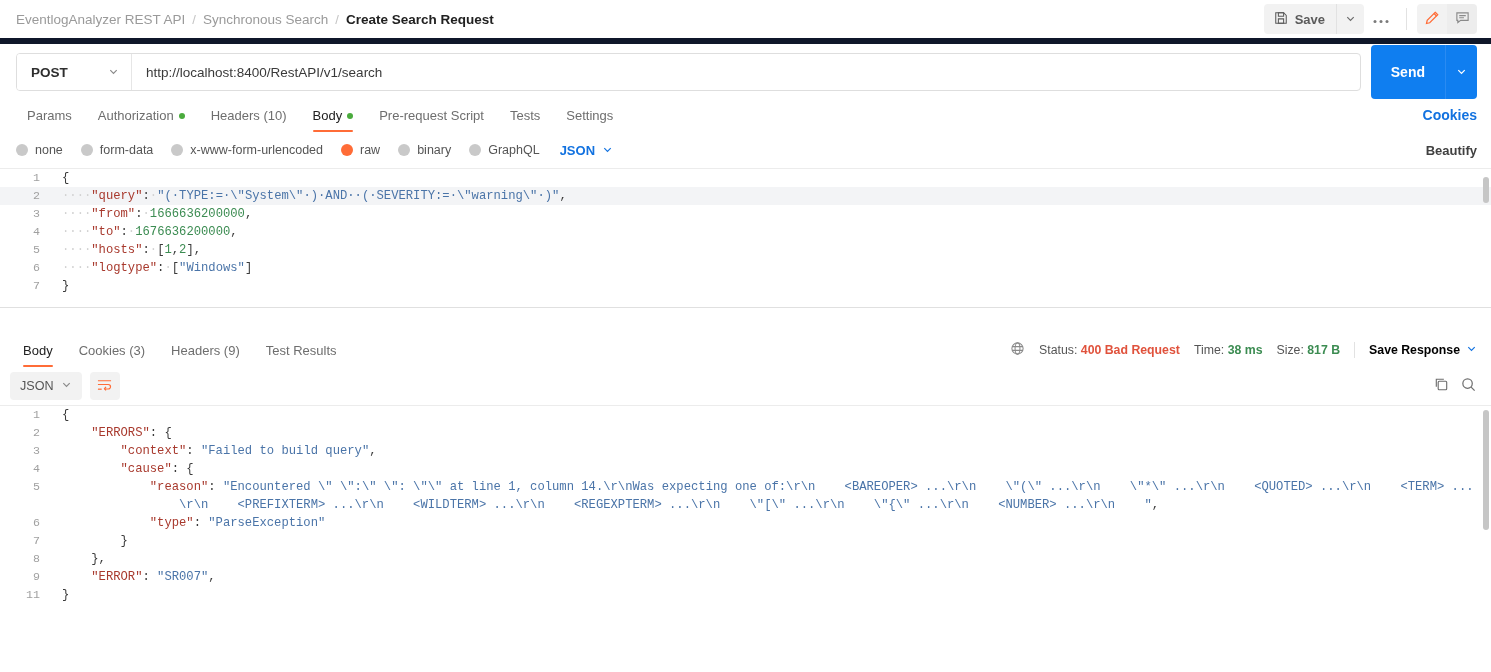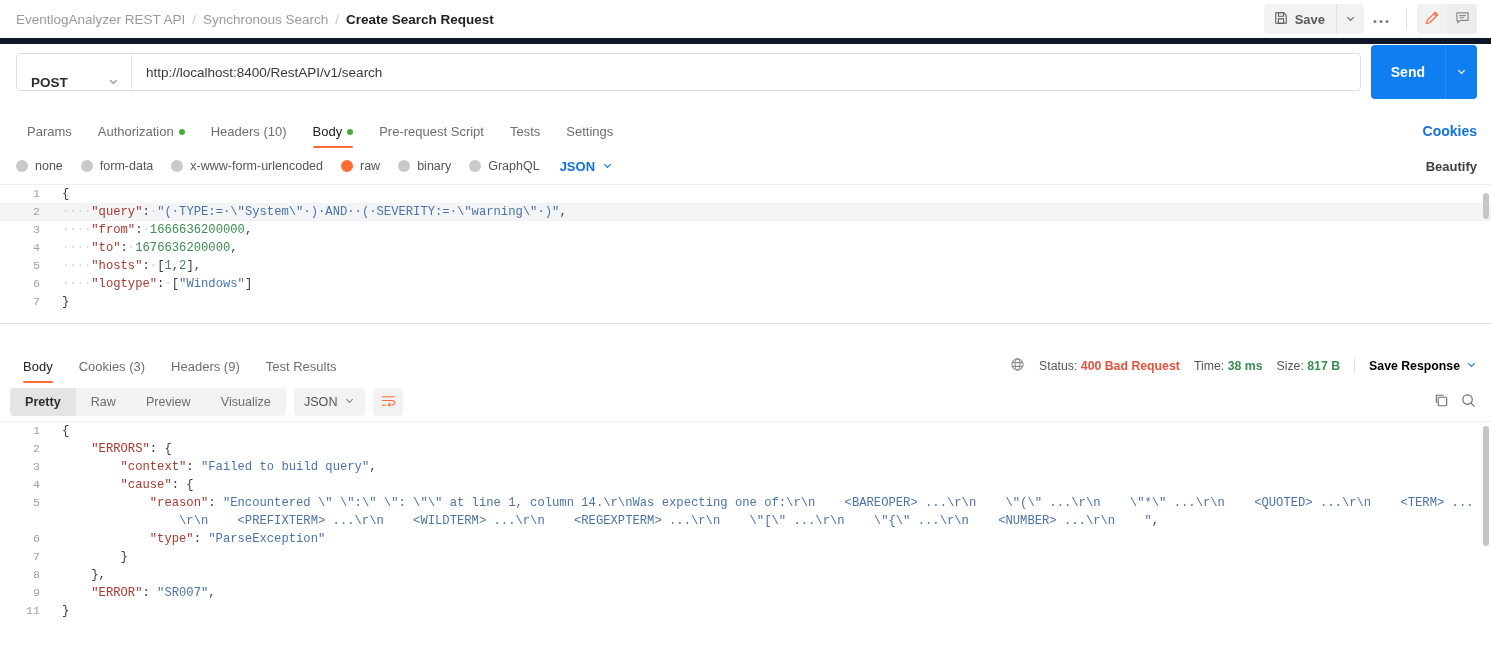--- a/index.html
+++ b/index.html
@@ -58,21 +58,21 @@
   
   .urlrow {
     flex: 0 0 56px; display: flex; align-items: center;
     padding: 0 14px 0 16px; gap: 10px;
   }
   .url-wrap {
     flex: 1; display: flex; align-items: stretch; height: 38px;
     border: 1px solid #dedede; border-radius: 4px; background: #fff; overflow: hidden;
   }
   .method {
-    width: 115px; display: flex; align-items: flex-end; justify-content: space-between;
+    width: 115px; display: flex; align-items: center; justify-content: space-between;
     padding: 0 12px 0 14px; font-size: 13.5px; font-weight: 700; color: #2e2e2e;
     border-right: 1px solid #e6e6e6; background: #fff; cursor: pointer;
   }
   .url-input {
     flex: 1; border: none; outline: none; background: transparent;
     font-size: 13.5px; color: #3a3a3a; padding: 0 14px;
     font-family: "Liberation Sans", sans-serif;
   }
   .send-group { display: flex; align-items: stretch; height: 54px; }
   .send-btn {
@@ -83,21 +83,21 @@
   }
   .send-caret {
     background: #0f7ef0; border: none; border-left: 1px solid #2a8bf2;
     border-radius: 0 4px 4px 0; width: 32px; color: #fff;
     display: flex; align-items: center; justify-content: center; cursor: pointer;
   }
 
   
   .reqtabs {
     flex: 0 0 32px; display: flex; align-items: flex-end;
-    padding: 0 14px 0 14px; gap: 0; position: relative; margin-top: 16px;
+    padding: 0 14px 0 14px; gap: 0; position: relative;
   }
   .rtab {
     position: relative; font-size: 13px; color: #6e6e6e;
     padding: 0 13px 9px 13px; cursor: pointer; white-space: nowrap;
     display: flex; align-items: center; gap: 5px;
   }
   .rtab.active { color: #212121; font-weight: 400; }
   .rtab.active::after {
     content: ""; position: absolute; left: 13px; right: 13px; bottom: 0;
     height: 2px; background: #ff6c37; border-radius: 1px;
@@ -399,26 +399,20 @@
         <span>
           <svg width="11" height="11" viewBox="0 0 12 12" fill="none" stroke="#1272e0" stroke-width="1.3">
               <path d="M2.5 4.5L6 8l3.5-3.5"></path>
             </svg>
         </span>
       </span>
     </div>
   </div>
 
   <div class="resp-toolbar">
-    <div class="seg">
-      <div class="seg-item active">Pretty</div>
-      <div class="seg-item">Raw</div>
-      <div class="seg-item">Preview</div>
-      <div class="seg-item">Visualize</div>
-    </div>
     <div class="mini-sel">
       <span>JSON</span>
       <span>
         <svg width="11" height="11" viewBox="0 0 12 12" fill="none" stroke="#8a8a8a" stroke-width="1.3">
             <path d="M2.5 4.5L6 8l3.5-3.5"></path>
           </svg>
       </span>
     </div>
     <div class="wrap-btn">
       <span>

